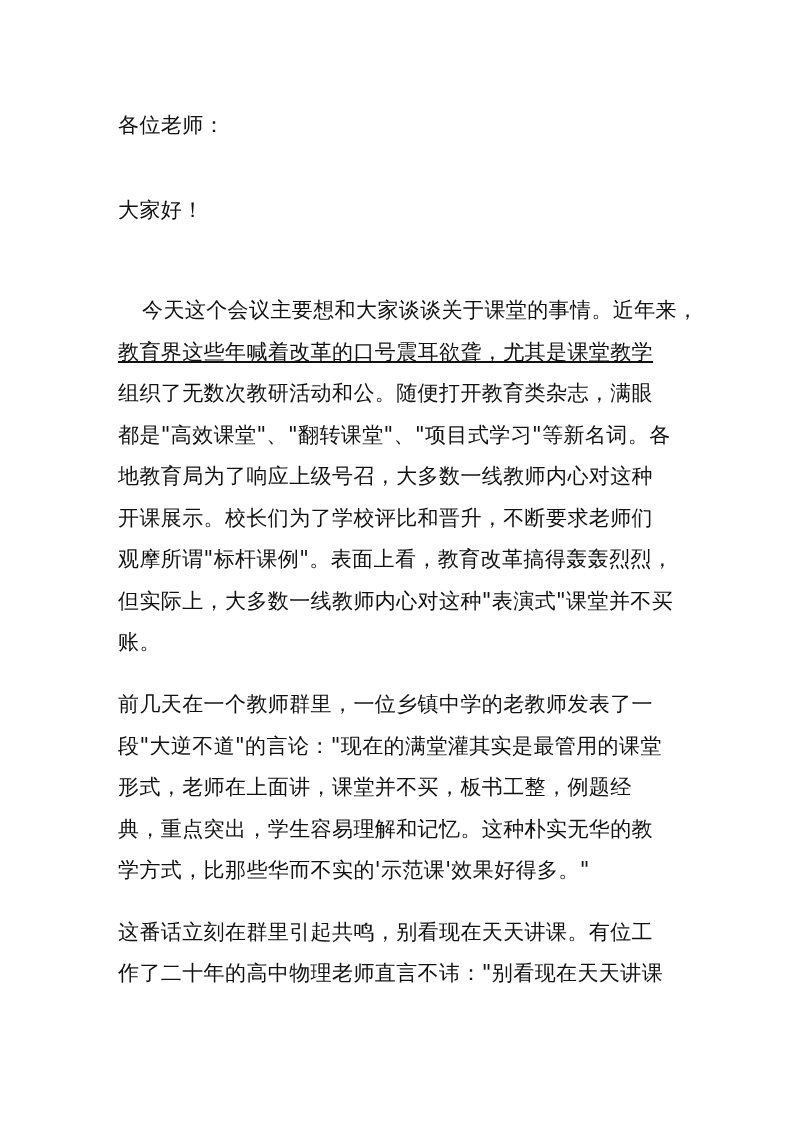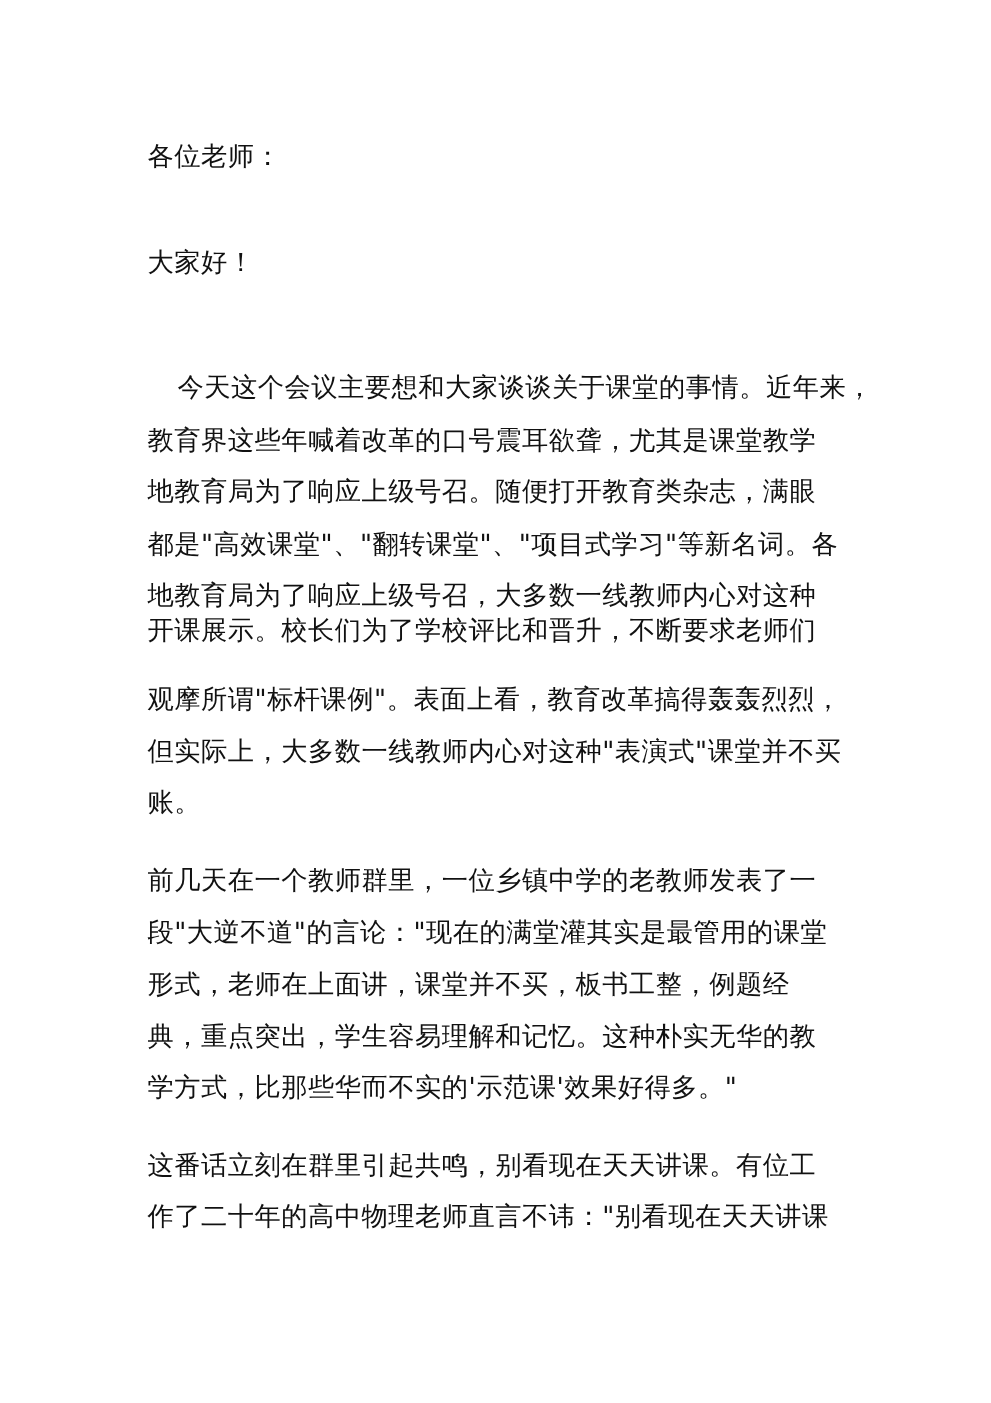--- a/index.html
+++ b/index.html
@@ -37,25 +37,25 @@
 <body>
 
 <div class="page">
 
   <div class="line" style="top:110px;">各位老师：</div>
 
   <div class="line" style="top:195px;">大家好！</div>
 
   <div>
     <div class="line" style="top:295px;margin-left:24px;">今天这个会议主要想和大家谈谈关于课堂的事情。近年来，</div>
-    <div class="line" style="top:337px;">教育界这些年喊着改革的口号震耳欲聋，尤其是课堂教学</div>
-    <div class="line" style="top:378px;">地教育局为了响应上级号召。随便打开教育类杂志，满眼</div>
+    <div class="line" style="top:337px;text-decoration:underline;">教育界这些年喊着改革的口号震耳欲聋，尤其是课堂教学</div>
+    <div class="line" style="top:378px;">组织了无数次教研活动和公。随便打开教育类杂志，满眼</div>
     <div class="line" style="top:420px;">都是"高效课堂"、"翻转课堂"、"项目式学习"等新名词。各</div>
     <div class="line" style="top:461px;">地教育局为了响应上级号召，大多数一线教师内心对这种</div>
-    <div class="line" style="top:489px;">开课展示。校长们为了学校评比和晋升，不断要求老师们</div>
+    <div class="line" style="top:503px;">开课展示。校长们为了学校评比和晋升，不断要求老师们</div>
     <div class="line" style="top:544px;">观摩所谓"标杆课例"。表面上看，教育改革搞得轰轰烈烈，</div>
     <div class="line" style="top:586px;">但实际上，大多数一线教师内心对这种"表演式"课堂并不买</div>
     <div class="line" style="top:627px;">账。</div>
   </div>
 
   <div>
     <div class="line" style="top:689px;text-align:center;">前几天在一个教师群里，一位乡镇中学的老教师发表了一</div>
     <div class="line" style="top:731px;">段"大逆不道"的言论："现在的满堂灌其实是最管用的课堂</div>
     <div class="line" style="top:772px;">形式，老师在上面讲，课堂并不买，板书工整，例题经</div>
     <div class="line" style="top:814px;">典，重点突出，学生容易理解和记忆。这种朴实无华的教</div>

